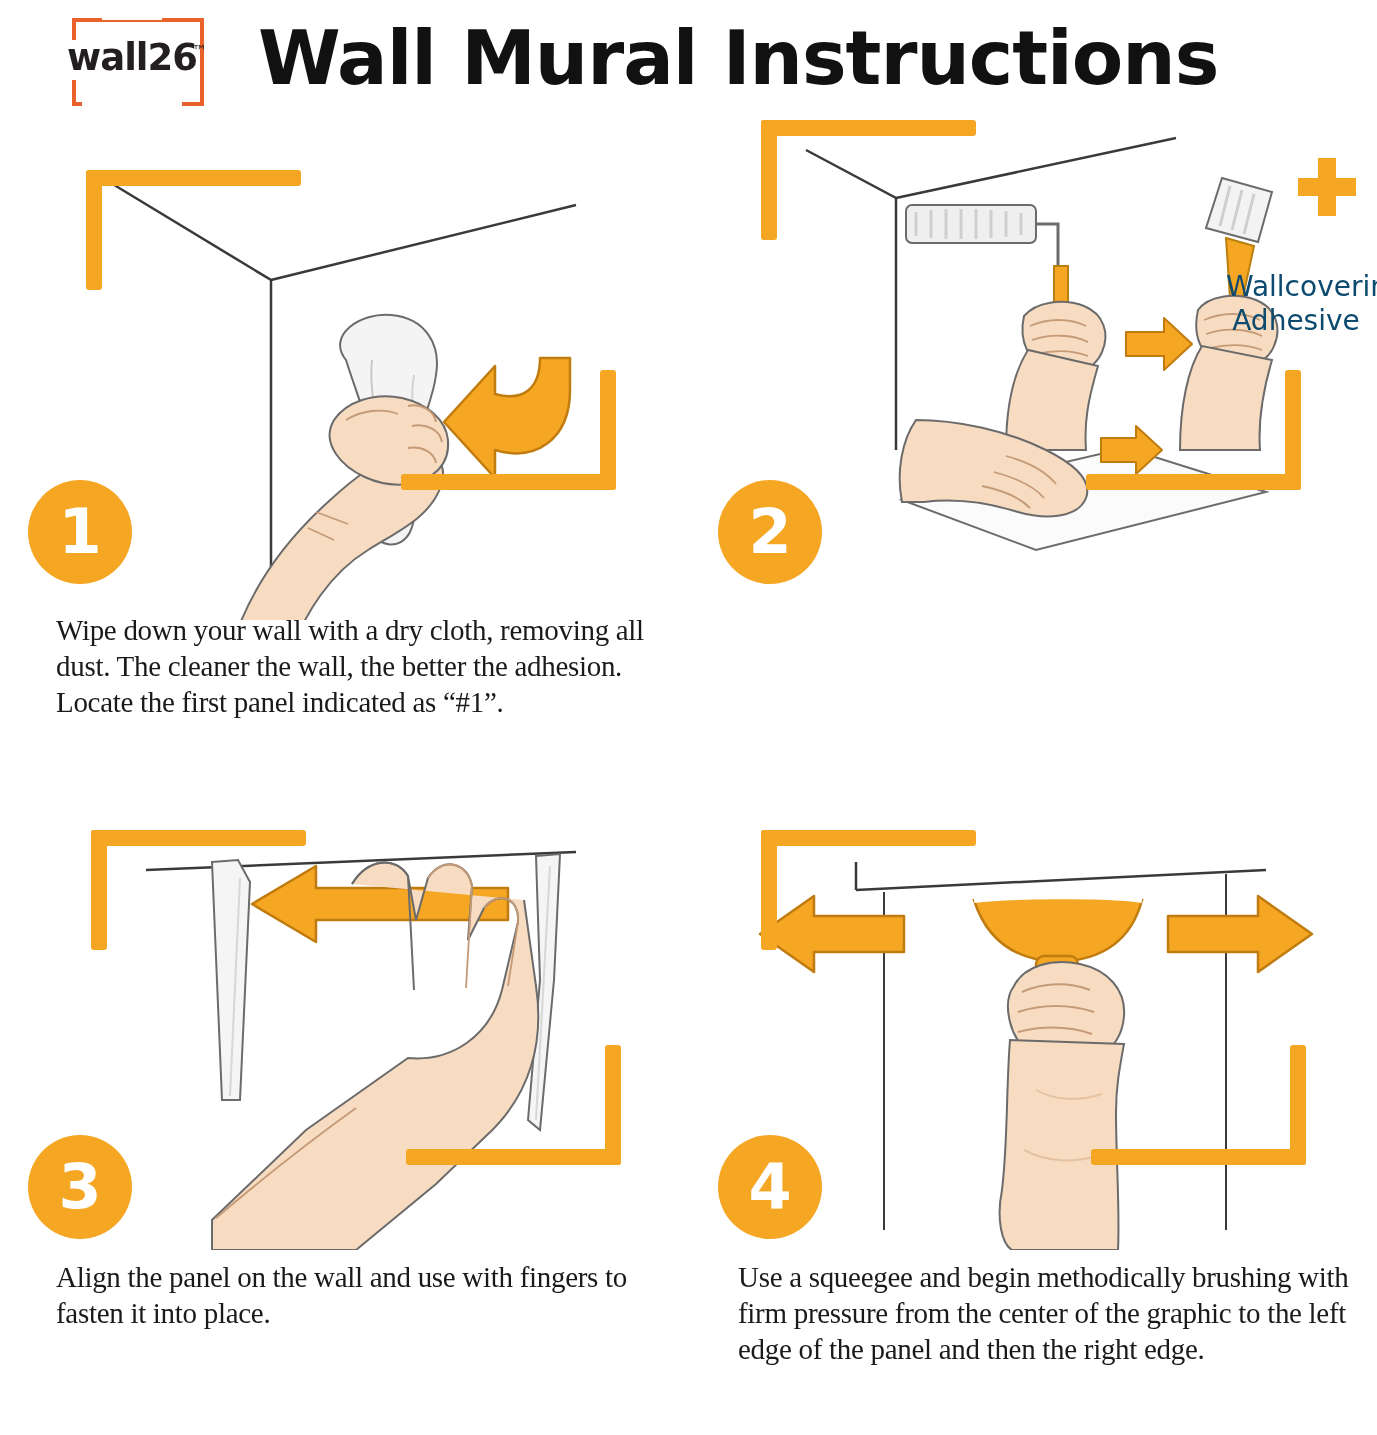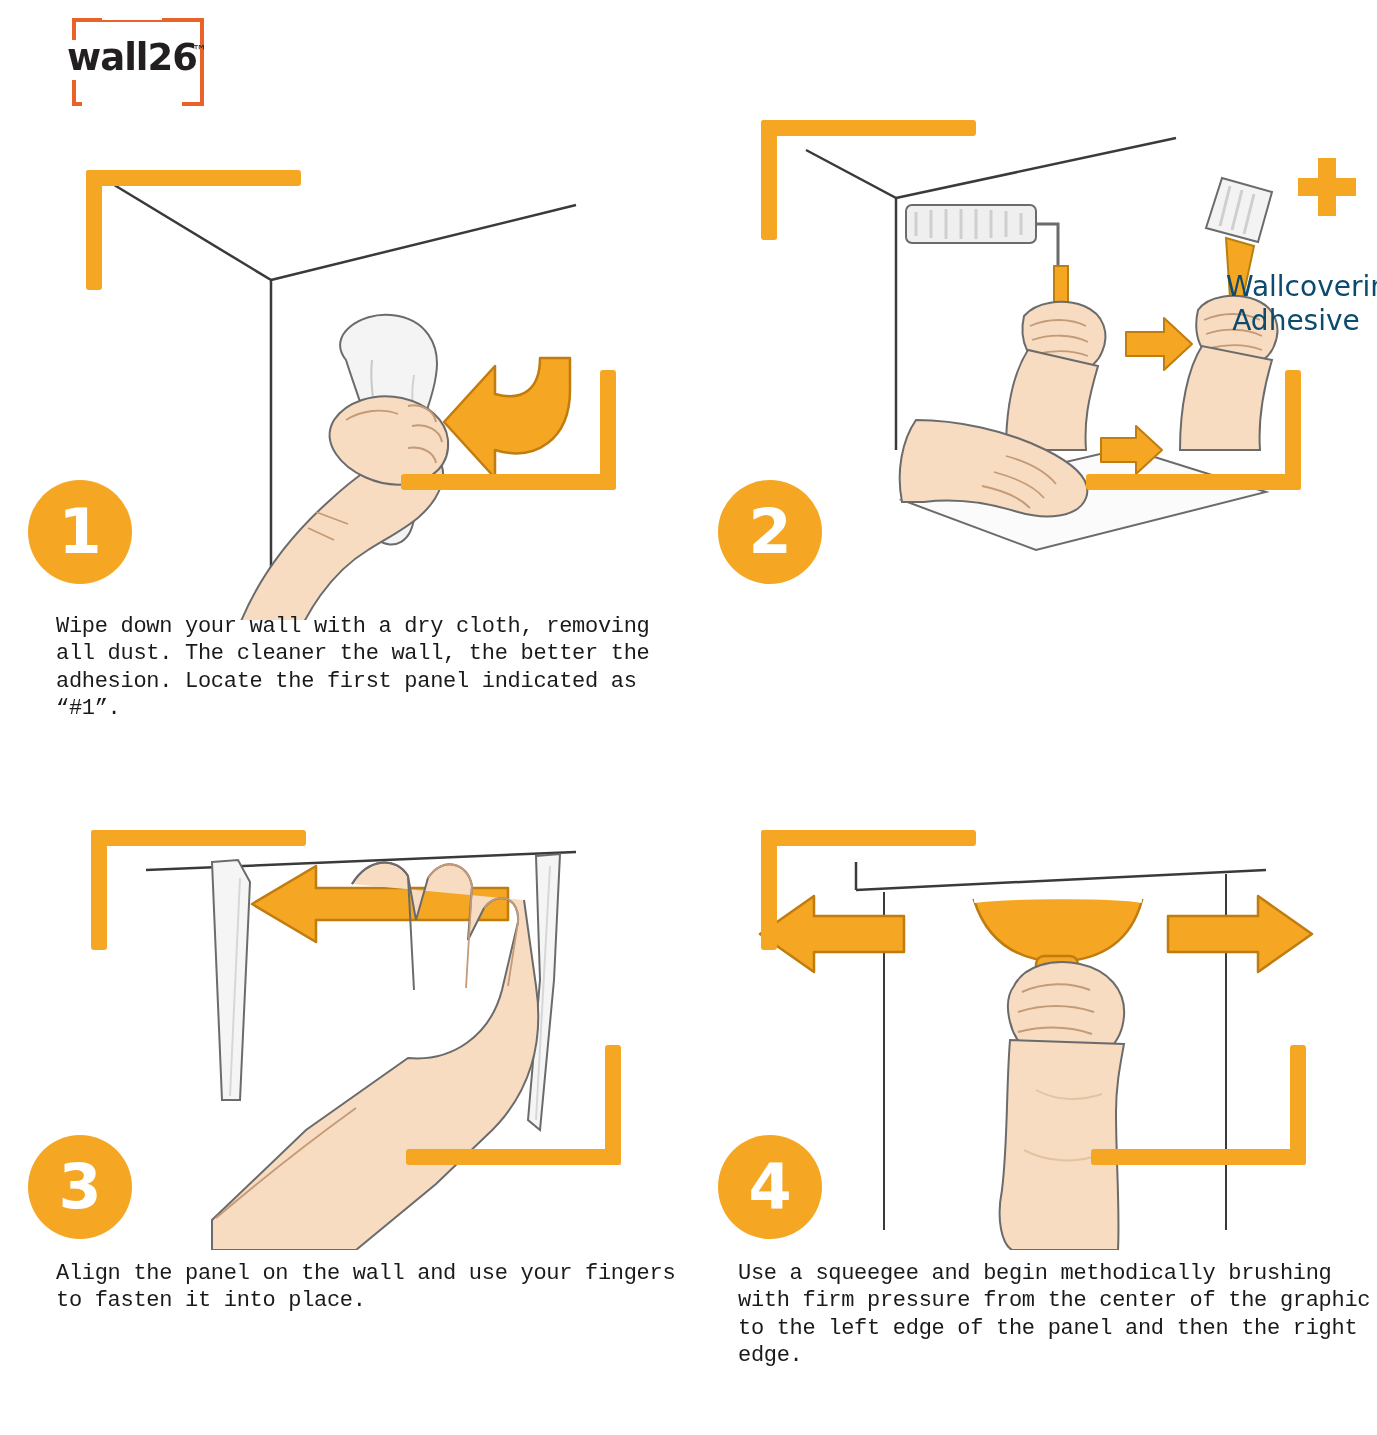--- a/index.html
+++ b/index.html
@@ -158,24 +158,24 @@
   }
   .badge-1 { left: 12px; top: 360px; }
   .badge-2 { left: 12px; top: 360px; }
   .badge-3 { left: 12px; top: 335px; }
   .badge-4 { left: 12px; top: 335px; }
 
   .caption {
     position: absolute;
     left: 40px;
     width: 625px;
-    font-size: 22px;
+    font-size: 29px;
     line-height: 1.24;
     color: #1a1a1a;
-    font-family: Liberation Mono, monospace;
+    font-family: Liberation Serif, serif;
     letter-spacing: -0.3px;
   }
   .step-1 .caption { top: 493px; }
   .step-2 .caption { top: 493px; left: 32px; width: 640px; }
   .step-3 .caption { top: 460px; }
   .step-4 .caption { top: 460px; left: 32px; width: 640px; }
 
   .adhesive-label {
     position: absolute;
     left: 520px;
@@ -197,20 +197,21 @@
 
   <div class="logo">
     <div class="logo-box"></div>
     <div class="logo-box-cut-top"></div>
     <div class="logo-box-cut-bottom"></div>
     <div class="logo-box-cut-left"></div>
     <div class="logo-text">wall26</div>
     <div class="logo-tm">™</div>
   </div>
 
+  <div class="page-title">Wall Mural Instructions</div>
 </div>
 
 <div class="step step-1">
   <div class="art">
 
     <div class="bracket tl b1tl"></div>
     <div class="bracket br b1br"></div>
 
     <svg width="660" height="500" viewBox="0 0 660 500">
 
@@ -331,21 +332,21 @@
                L468 108 C482 90 504 98 502 122 L486 190 C474 236 436 262 392 258 L290 330
                L196 420 L196 450 L340 450 L420 384 L470 336 C516 294 528 240 520 186 L508 100" fill="#f7dcc1" stroke="#6b6b6b" stroke-width="2"></path>
       <path d="M336 84 C352 58 380 56 392 76 L398 190" fill="none" stroke="#6b6b6b" stroke-width="2"></path>
       <path d="M412 78 C426 56 452 62 456 86 L450 188" fill="none" stroke="#c49a77" stroke-width="1.8"></path>
       <path d="M468 108 C482 90 504 98 502 122 L492 186" fill="none" stroke="#c49a77" stroke-width="1.8"></path>
       <path d="M200 418 C240 384 290 344 340 308" fill="none" stroke="#c49a77" stroke-width="1.8"></path>
     </svg>
   </div>
 
   <div class="badge badge-3">3</div>
-  <div class="caption">Align the panel on the wall and use your fingers to fasten it into place.</div>
+  <div class="caption">Align the panel on the wall and use with fingers to fasten it into place.</div>
 </div>
 
 <div class="step step-4">
   <div class="art">
 
     <div class="bracket tl b4tl"></div>
     <div class="bracket br b4br"></div>
 
     <svg width="660" height="450" viewBox="0 0 660 450">
 

